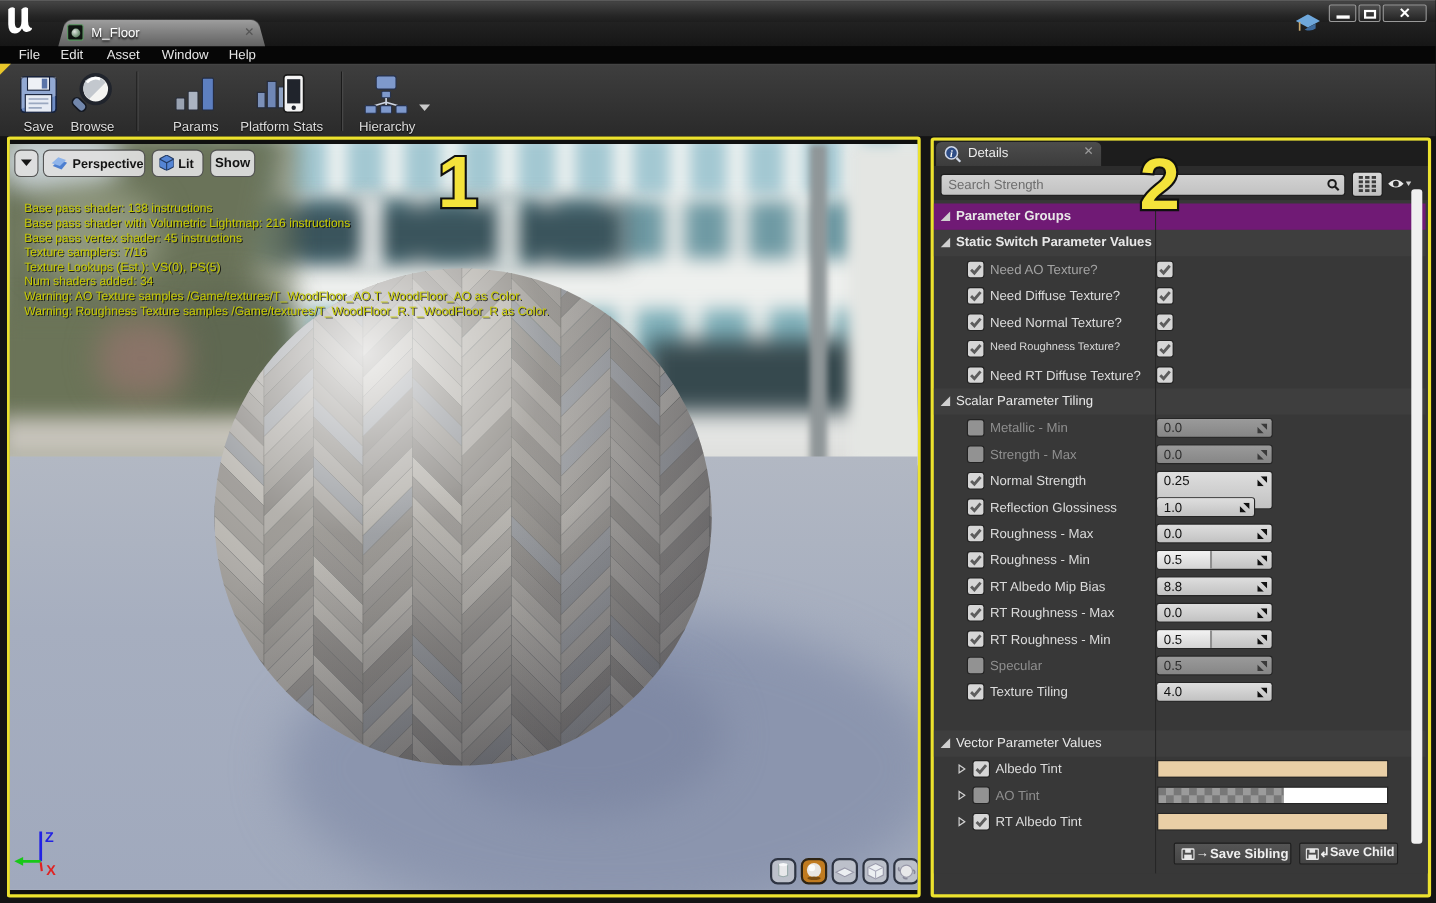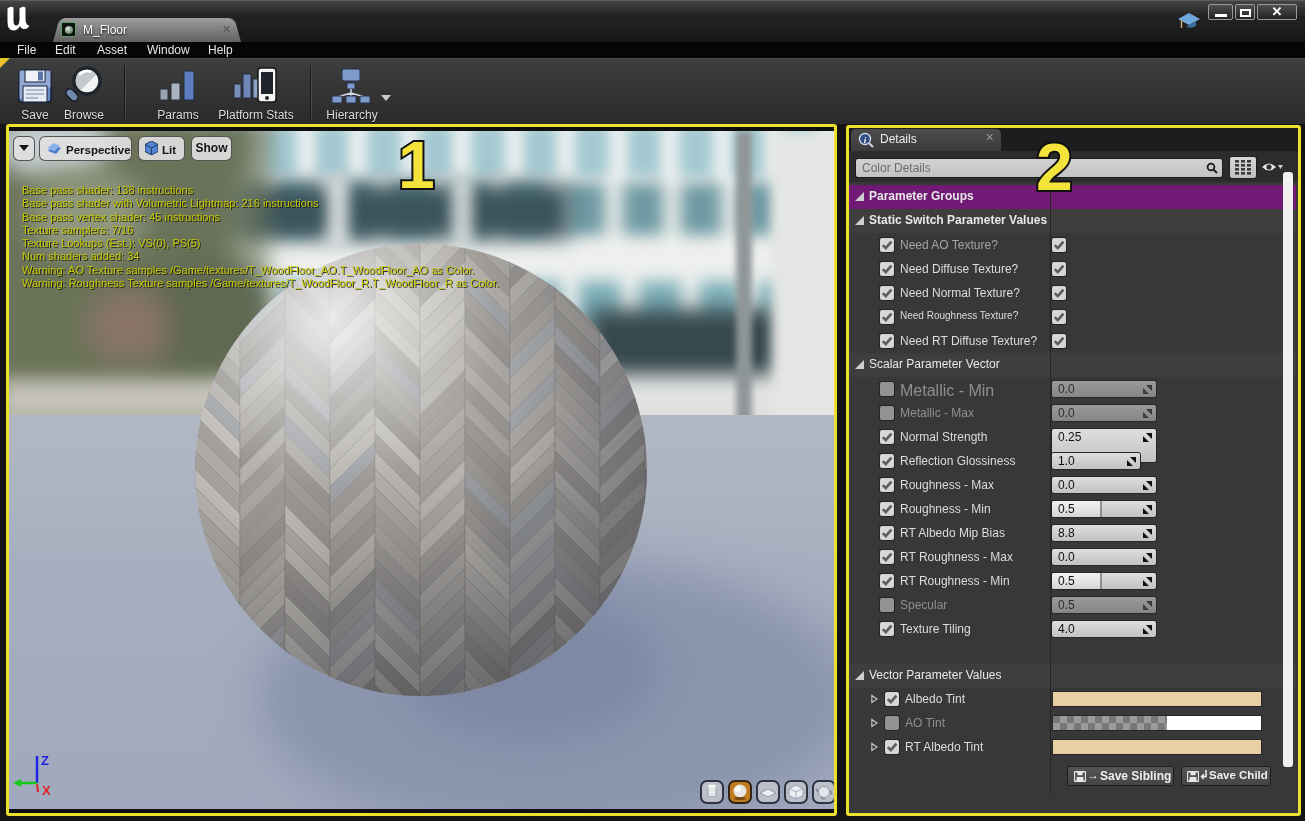--- a/index.html
+++ b/index.html
@@ -701,21 +701,21 @@
     <svg class="abs" style="left:9px;top:4px" width="16" height="16" viewBox="0 0 16 16">
         <circle cx="7" cy="7" r="5.5" fill="#2e4d86" stroke="#d0d8e8" stroke-width="1.4"></circle>
         <text x="7" y="10.5" text-anchor="middle" fill="#fff" font-size="9" font-weight="700" font-style="italic" font-family="Liberation Serif,serif">i</text>
         <path d="M11.5 11.5 L15 15" stroke="#d0d8e8" stroke-width="2"></path>
       </svg>
     <span class="abs" style="left:31px;top:4px;font-size:12px;color:#ededed">Details</span>
     <span class="abs" style="left:136px;top:3px;font-size:11px;color:#9a9a9a">✕</span>
   </div>
   <div id="dsearch">
     <div class="abs" style="left:7px;top:8px;width:366px;height:18px;background:linear-gradient(#d2d2d2,#c2c2c2);border-radius:2px;box-shadow:0 0 0 1px #1e1e1e">
-      <span class="abs" style="left:6px;top:2px;font-size:12px;color:#6d6d6d">Color Details</span>
+      <span class="abs" style="left:6px;top:2px;font-size:12px;color:#6d6d6d">Search Strength</span>
       <svg class="abs" style="right:4px;top:3px" width="12" height="12" viewBox="0 0 12 12">
           <circle cx="5" cy="5" r="3.4" fill="none" stroke="#1a1a1a" stroke-width="1.8"></circle>
           <path d="M7.6 7.6 L11 11" stroke="#1a1a1a" stroke-width="2"></path>
         </svg>
     </div>
     <div class="abs" style="left:381px;top:6px;width:26px;height:21px;background:linear-gradient(#d8d8d8,#bfbfbf);border-radius:2px;box-shadow:0 0 0 1px #1e1e1e">
       <svg class="abs" style="left:5px;top:3px" width="16" height="15" viewBox="0 0 16 15">
           <rect x="0" y="0" width="4" height="2.6" fill="#3c3c3c"></rect>
           <rect x="6" y="0" width="4" height="2.6" fill="#3c3c3c"></rect>
           <rect x="12" y="0" width="4" height="2.6" fill="#3c3c3c"></rect>
@@ -791,35 +791,35 @@
           </svg></div>
         <span style="position:absolute;left:51px;top:5px;font-size:12px;color:#dcdcdc">Need RT Diffuse Texture?</span>
         <div style="position:absolute;left:203px;top:5px;width:14px;height:14px;background:#d6d6d6;border-radius:2px;box-shadow:0 0 0 1px #232323"><svg width="14" height="14" viewBox="0 0 14 14">
             <path d="M2.8 7.2 L5.8 10.2 L11.4 3.6" stroke="#5d5d5d" stroke-width="2.6" fill="none"></path>
           </svg></div>
       </div>
 <div style="position:absolute;left:0;top:171px;width:447px;height:24px;background:#3e3e3e">
         <svg width="9" height="9" viewBox="0 0 10 10" style="position:absolute;left:6px;top:7px">
           <polygon points="10,0 10,10 0,10" fill="#cfcfcf"></polygon>
         </svg>
-        <span style="position:absolute;left:20px;top:4px;font-size:12px;font-weight:400;color:#e8e8e8">Scalar Parameter Vector</span>
+        <span style="position:absolute;left:20px;top:4px;font-size:12px;font-weight:400;color:#e8e8e8">Scalar Parameter Tiling</span>
       </div>
 <div style="position:absolute;left:0;top:195px;width:447px;height:24px">
         <div style="position:absolute;left:31px;top:5px;width:14px;height:14px;background:#929292;border-radius:2px;box-shadow:0 0 0 1px #232323"></div>
-        <span style="position:absolute;left:51px;top:5px;font-size:16px;color:#8f8f8f">Metallic -  Min</span>
+        <span style="position:absolute;left:51px;top:5px;font-size:12px;color:#8f8f8f">Metallic -  Min</span>
         <div style="position:absolute;left:203px;top:4px;width:104px;height:16px;background:linear-gradient(#9a9a9a,#868686);border-radius:2px;box-shadow:0 0 0 1px #262626">
           <span style="position:absolute;left:6px;top:1px;font-size:12px;color:#2e2e2e">0.0</span>
           <svg width="9" height="9" viewBox="0 0 9 9" style="position:absolute;right:4px;top:4px">
             <path d="M9 0 L9 6 L3 0 Z M0 9 L0 3 L6 9 Z" fill="#3a3a3a"></path>
           </svg>
         </div>
       </div>
 <div style="position:absolute;left:0;top:219px;width:447px;height:24px">
         <div style="position:absolute;left:31px;top:5px;width:14px;height:14px;background:#929292;border-radius:2px;box-shadow:0 0 0 1px #232323"></div>
-        <span style="position:absolute;left:51px;top:5px;font-size:12px;color:#8f8f8f">Metallic - Max</span>
+        <span style="position:absolute;left:51px;top:5px;font-size:12px;color:#8f8f8f">Strength - Max</span>
         <div style="position:absolute;left:203px;top:4px;width:104px;height:16px;background:linear-gradient(#9a9a9a,#868686);border-radius:2px;box-shadow:0 0 0 1px #262626">
           <span style="position:absolute;left:6px;top:1px;font-size:12px;color:#2e2e2e">0.0</span>
           <svg width="9" height="9" viewBox="0 0 9 9" style="position:absolute;right:4px;top:4px">
             <path d="M9 0 L9 6 L3 0 Z M0 9 L0 3 L6 9 Z" fill="#3a3a3a"></path>
           </svg>
         </div>
       </div>
 <div style="position:absolute;left:0;top:243px;width:447px;height:24px">
         <div style="position:absolute;left:31px;top:5px;width:14px;height:14px;background:#d6d6d6;border-radius:2px;box-shadow:0 0 0 1px #232323"><svg width="14" height="14" viewBox="0 0 14 14">
             <path d="M2.8 7.2 L5.8 10.2 L11.4 3.6" stroke="#5d5d5d" stroke-width="2.6" fill="none"></path>

